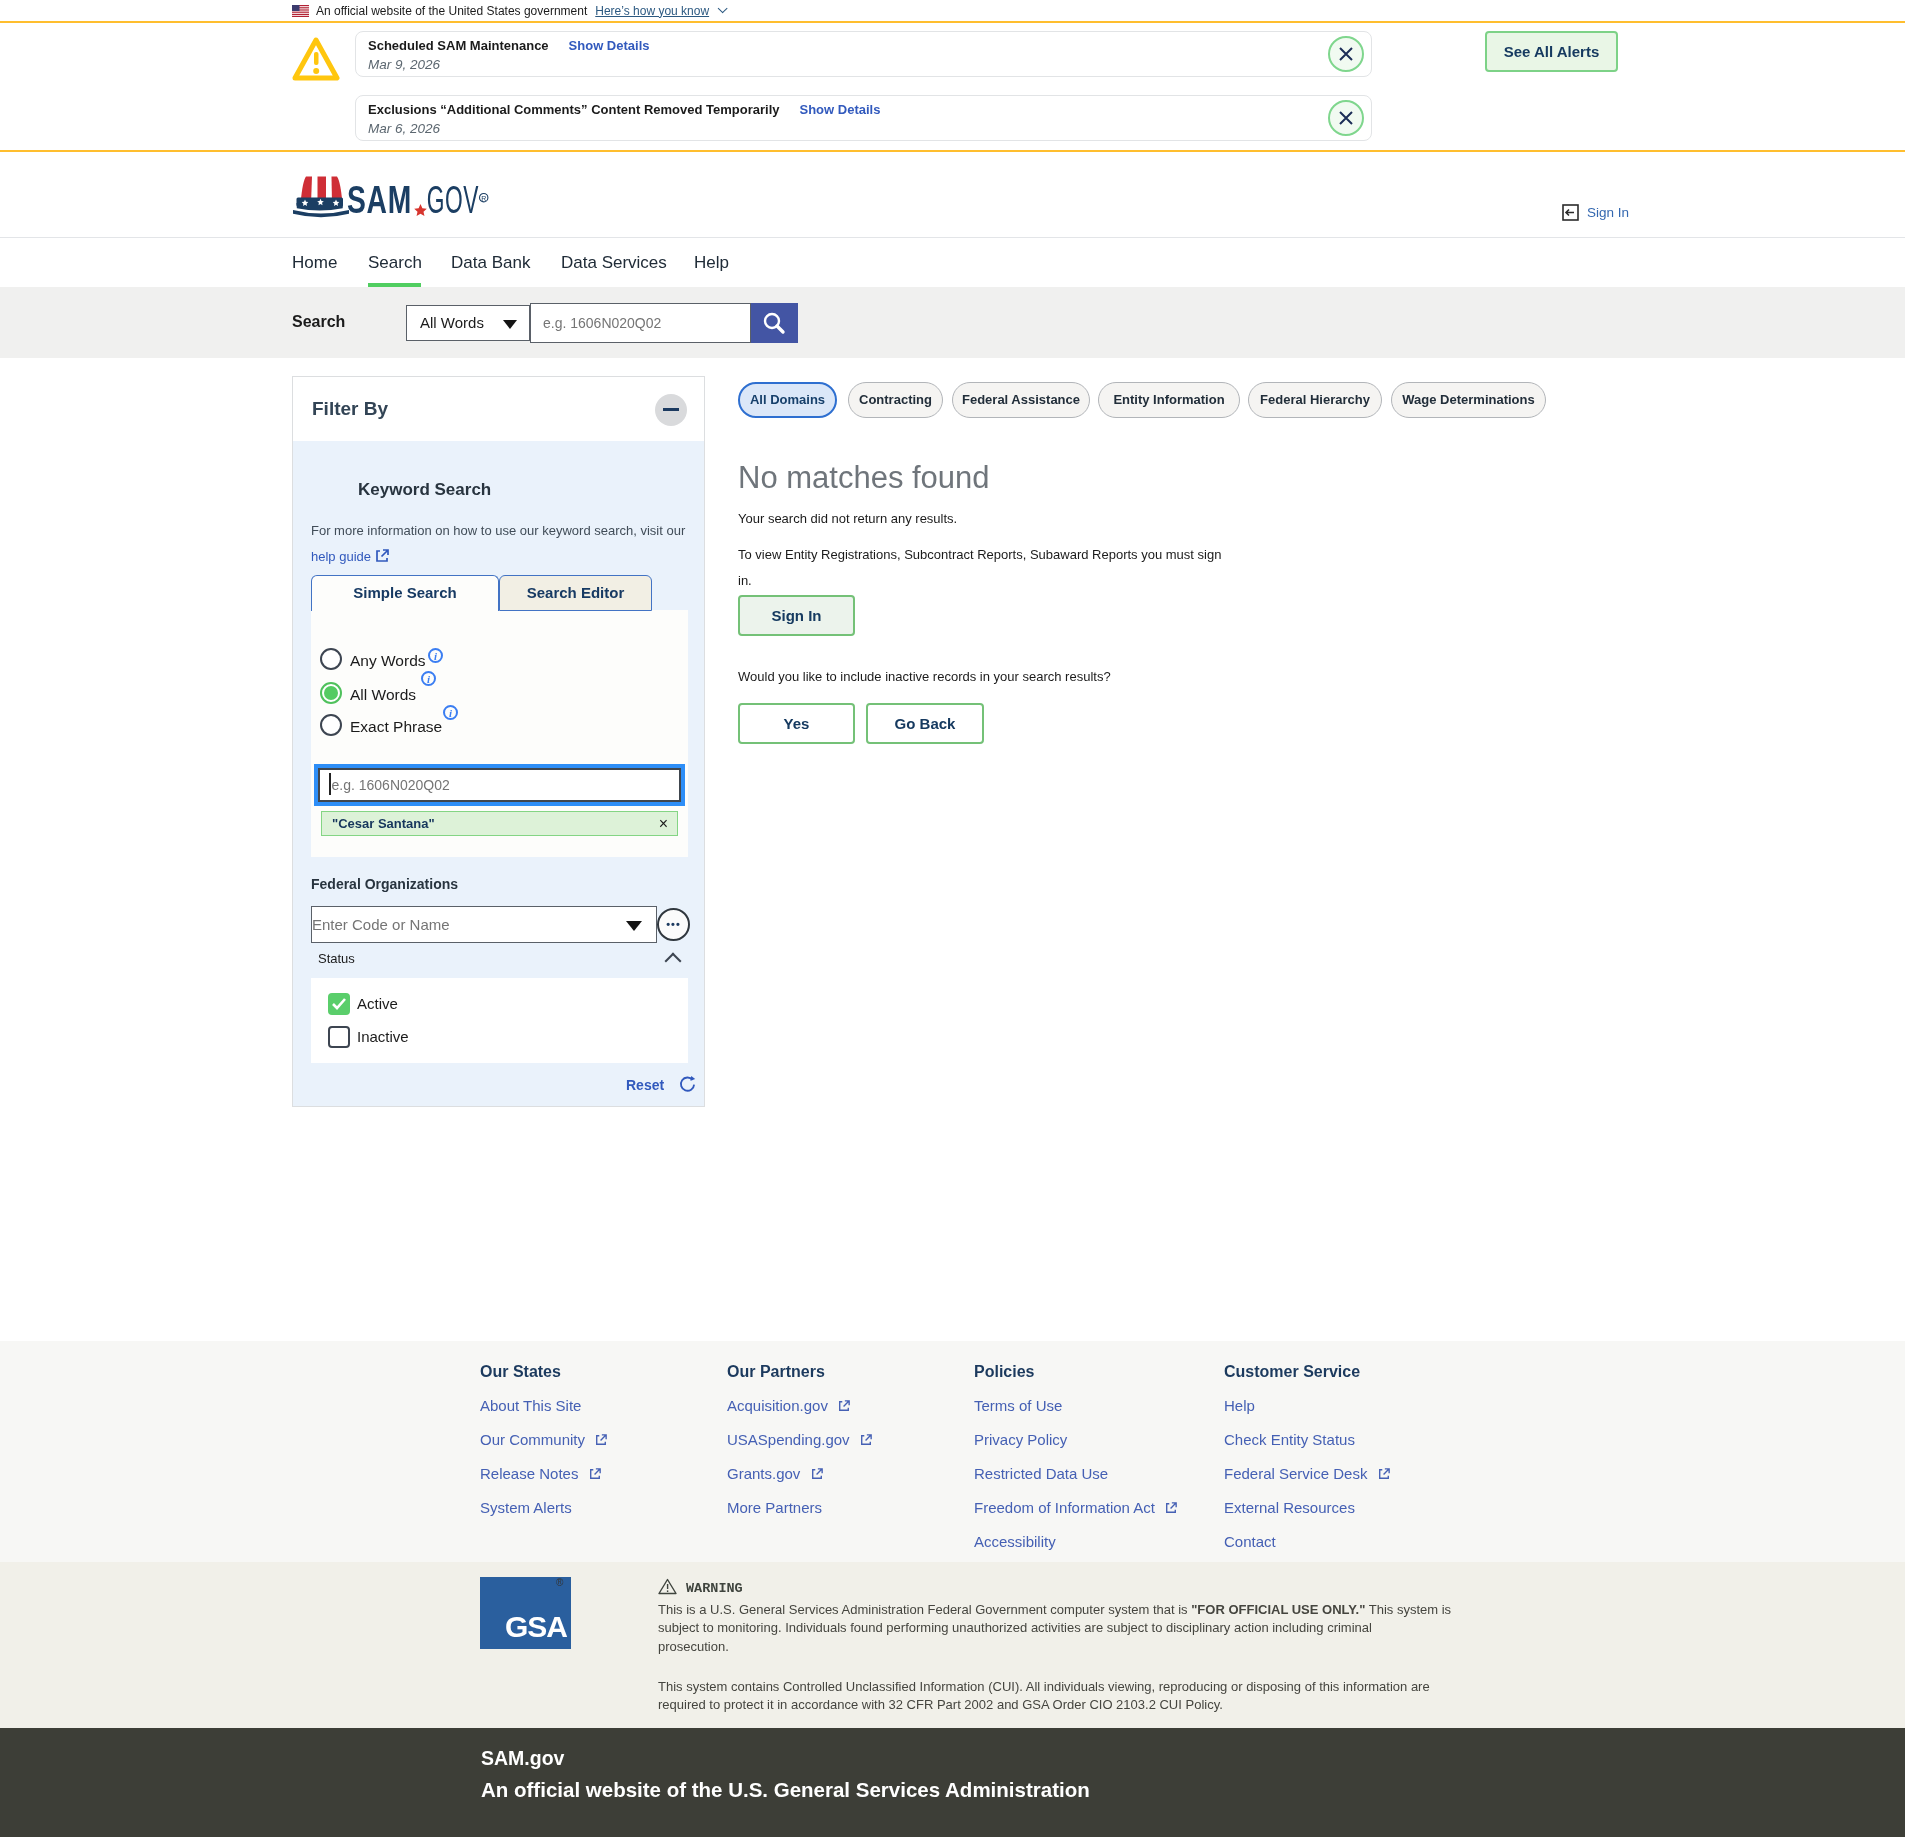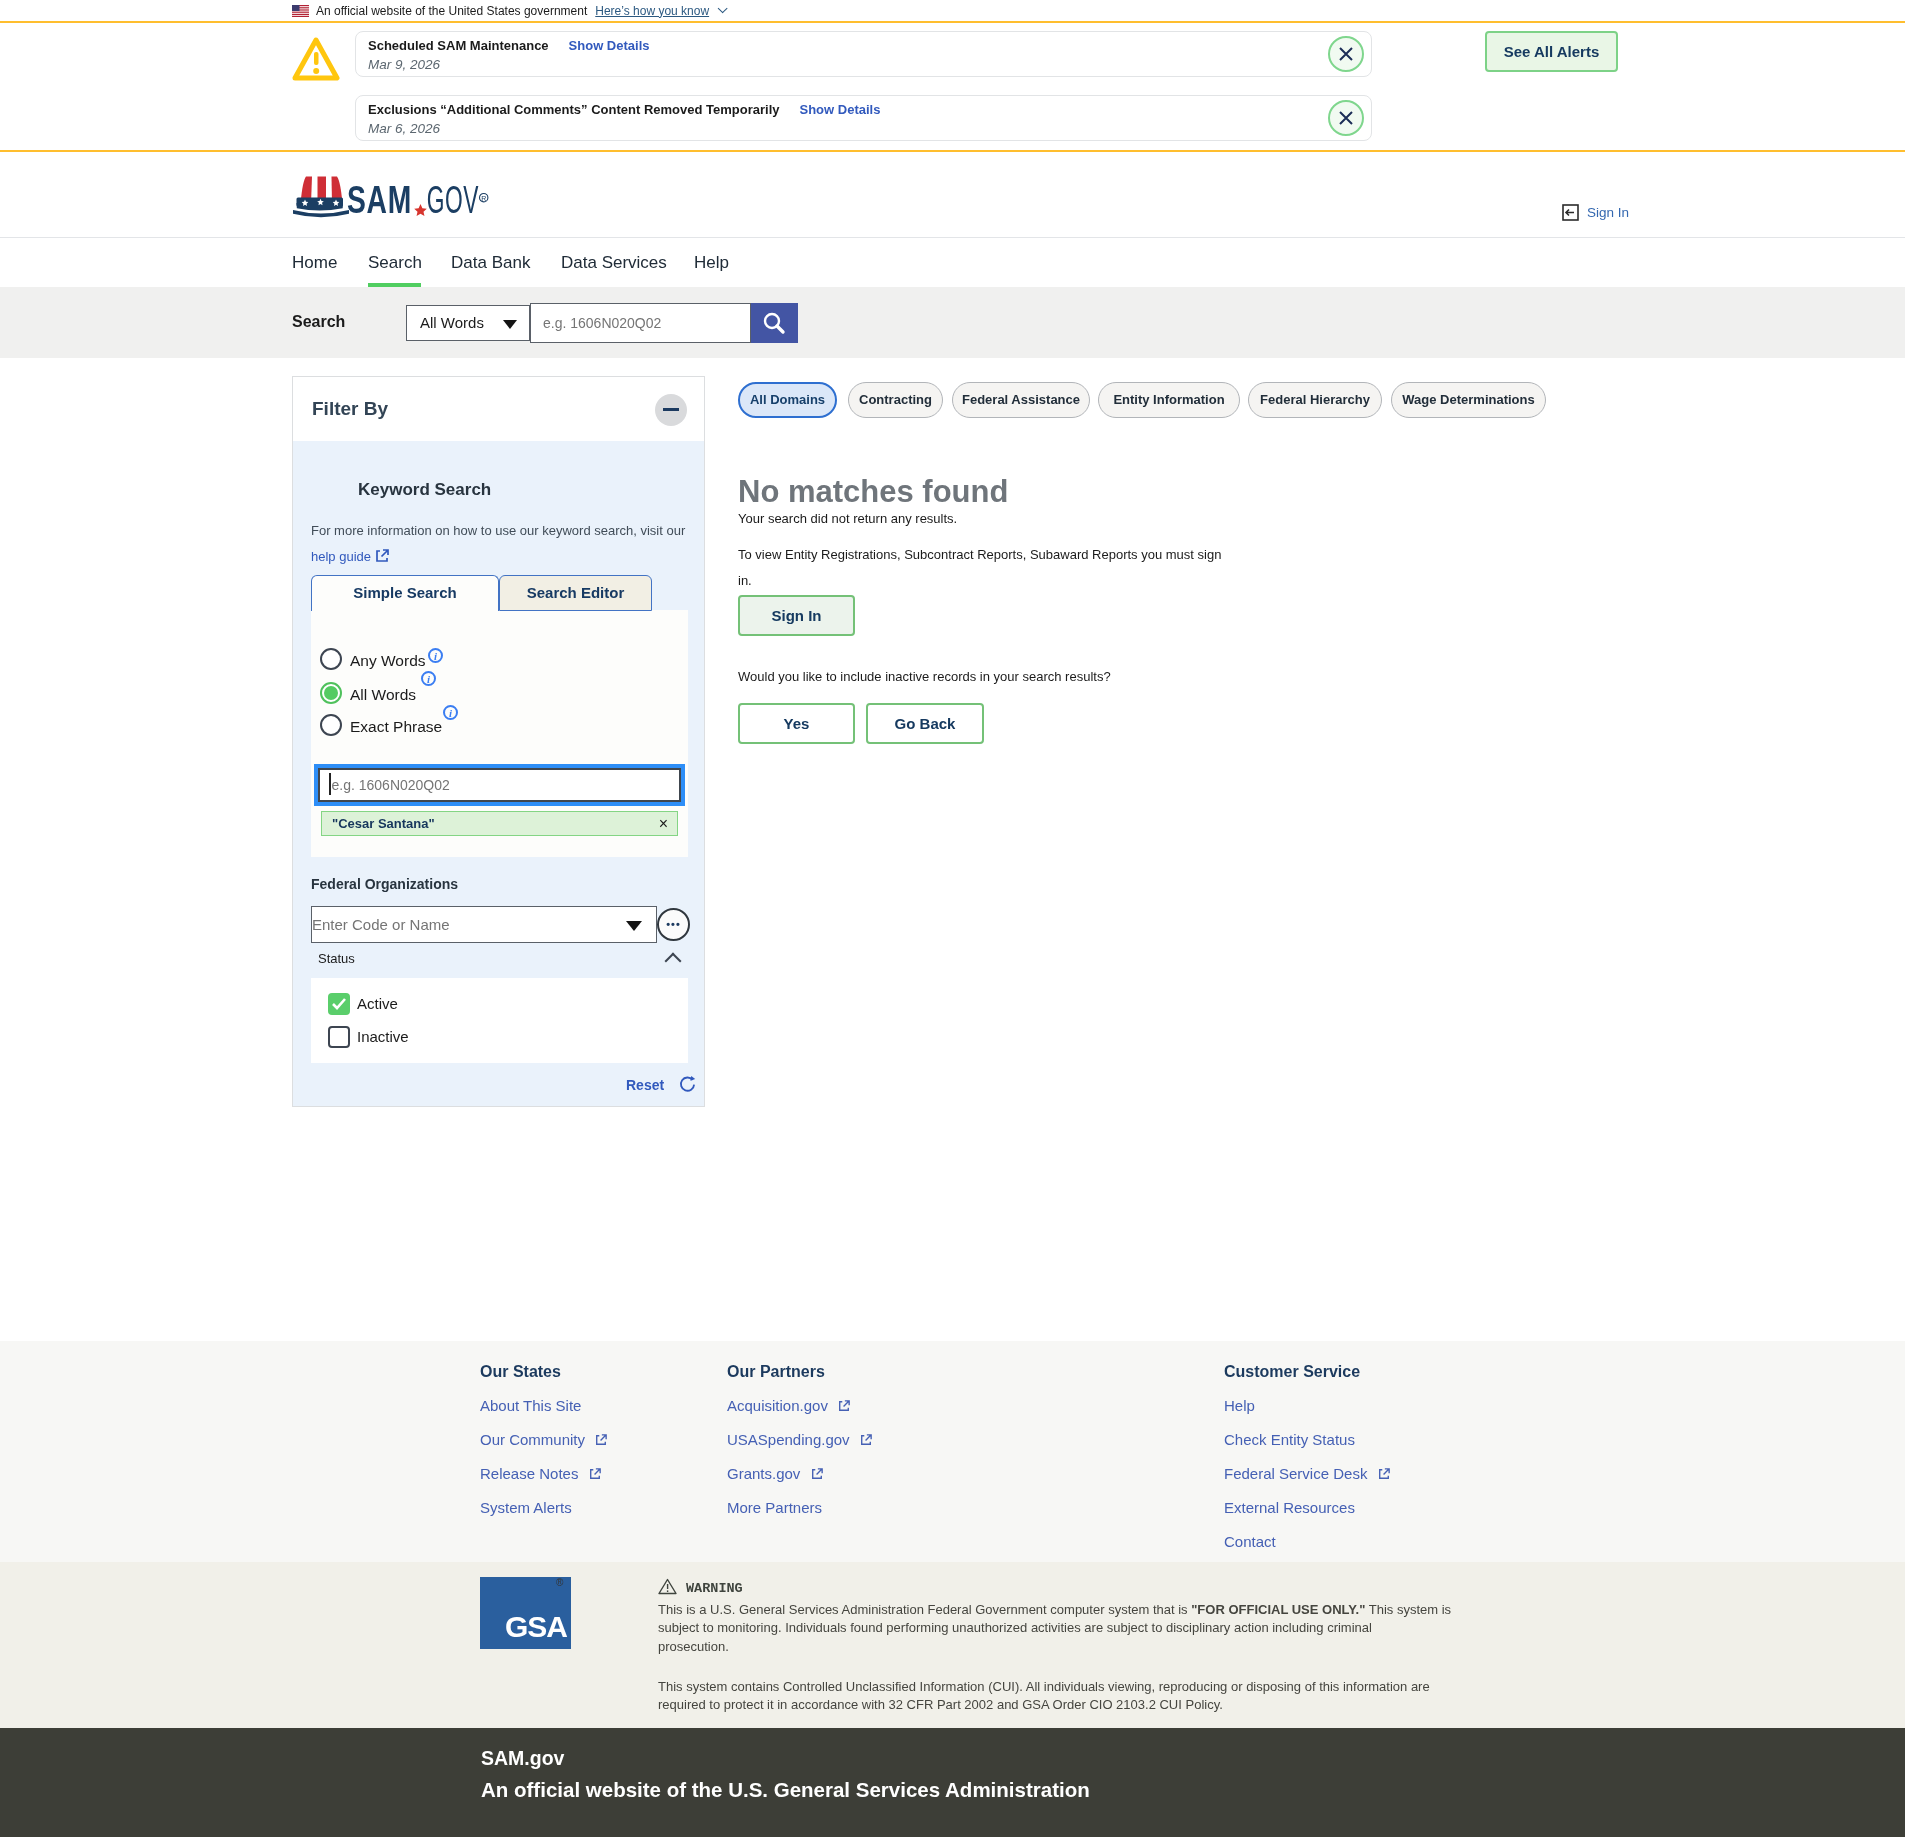--- a/index.html
+++ b/index.html
@@ -66,21 +66,21 @@
 .status-box { position:absolute; left:18px; top:601px; width:377px; height:85px; background:#fff; }
 .cb { position:absolute; left:17px; width:22px; height:22px; border-radius:4px; }
 .cb.checked { background:#5ace6b; }
 .cb.un { background:#fff; border:2px solid #3d4551; }
 .cb-lbl { position:absolute; left:46px; font-size:15px; color:#1b1b1b; }
 .reset { position:absolute; left:333px; top:698px; font-size:14px; font-weight:bold; color:#3159bd; white-space:nowrap; }
 
 .pill { position:absolute; top:24px; height:36px; border-radius:18px; font-size:13px; font-weight:bold; color:#222e3a; text-align:center; background:#f5f4f2; border:1px solid #b2b5b9; white-space:nowrap; }
 .pill.sel { background:#dbe7f8; border:2px solid #2e6fd0; color:#17406b; }
 
-.nmf { position:absolute; left:738px; top:116px; font-size:31px; font-weight:bold; color:#6f757b; }
+.nmf { position:absolute; left:738px; top:102px; font-size:31px; font-weight:normal; color:#6f757b; }
 .rc-p { position:absolute; left:738px; font-size:13px; color:#1b1b1b; }
 .gbtn { position:absolute; height:41px; border:2px solid #74c177; border-radius:4px; font-size:15px; font-weight:bold; color:#163a60; text-align:center; line-height:37px; }
 .gbtn.fill { background:#ecf3ec; }
 .gbtn.white { background:#fff; }
 
 .f1 { height:221px; background:#f7f7f5; position:relative; }
 .fcol { position:absolute; top:0; }
 .fcol h3 { font-size:16px; color:#1c3a5e; margin-top:22px; margin-bottom:0; }
 .exti { margin-left:6px; vertical-align:-1px; }
 .fcol a { display:block; font-size:15px; color:#4560b4; text-decoration:none; margin-top:16px; line-height:18px; }
@@ -294,20 +294,31 @@
       <a>USASpending.gov <svg class="exti" width="12" height="12" viewBox="0 0 14 14">
           <path d="M5 2 H2 V12 H12 V9" fill="none" stroke="#4560b4" stroke-width="1.6"></path>
           <path d="M8 1 H13 V6 M13 1 L6.5 7.5" fill="none" stroke="#4560b4" stroke-width="1.6"></path>
         </svg></a>
       <a>Grants.gov <svg class="exti" width="12" height="12" viewBox="0 0 14 14">
           <path d="M5 2 H2 V12 H12 V9" fill="none" stroke="#4560b4" stroke-width="1.6"></path>
           <path d="M8 1 H13 V6 M13 1 L6.5 7.5" fill="none" stroke="#4560b4" stroke-width="1.6"></path>
         </svg></a>
       <a>More Partners</a>
   </div>
+  <div class="fcol" style="left:974px">
+    <h3>Policies</h3>
+    <a>Terms of Use</a>
+      <a>Privacy Policy</a>
+      <a>Restricted Data Use</a>
+      <a>Freedom of Information Act <svg class="exti" width="12" height="12" viewBox="0 0 14 14">
+          <path d="M5 2 H2 V12 H12 V9" fill="none" stroke="#4560b4" stroke-width="1.6"></path>
+          <path d="M8 1 H13 V6 M13 1 L6.5 7.5" fill="none" stroke="#4560b4" stroke-width="1.6"></path>
+        </svg></a>
+      <a>Accessibility</a>
+  </div>
   <div class="fcol" style="left:1224px">
     <h3>Customer Service</h3>
     <a>Help</a>
       <a>Check Entity Status</a>
       <a>Federal Service Desk <svg class="exti" width="12" height="12" viewBox="0 0 14 14">
           <path d="M5 2 H2 V12 H12 V9" fill="none" stroke="#4560b4" stroke-width="1.6"></path>
           <path d="M8 1 H13 V6 M13 1 L6.5 7.5" fill="none" stroke="#4560b4" stroke-width="1.6"></path>
         </svg></a>
       <a>External Resources</a>
       <a>Contact</a>

